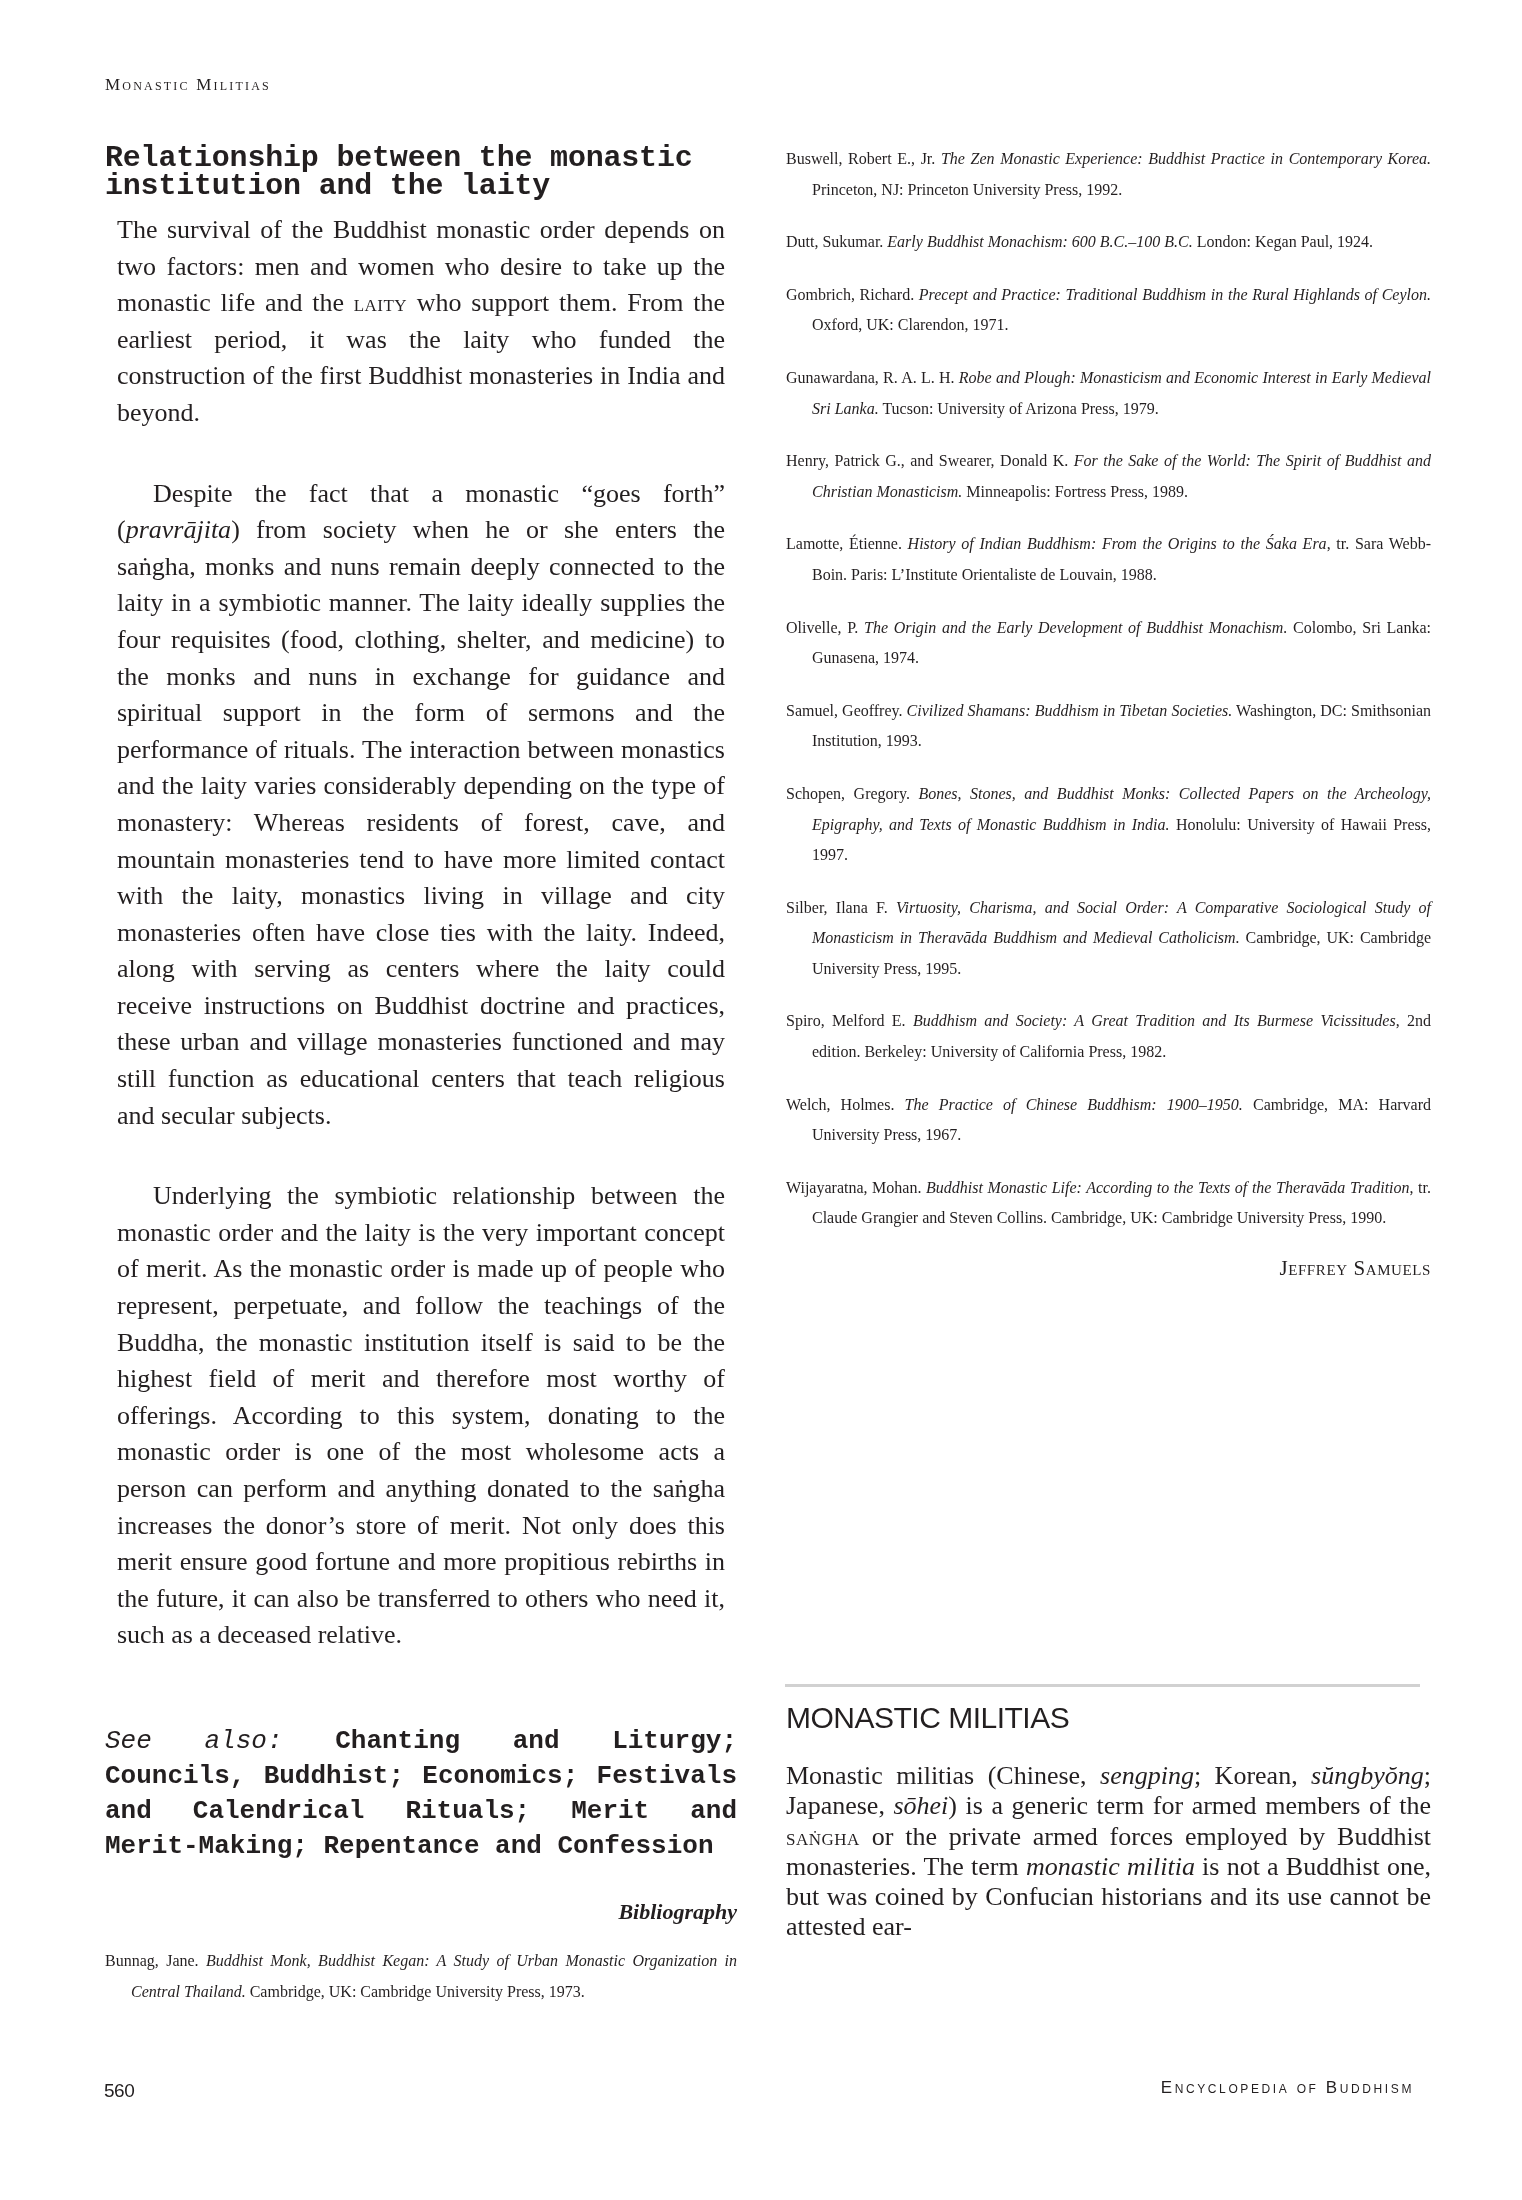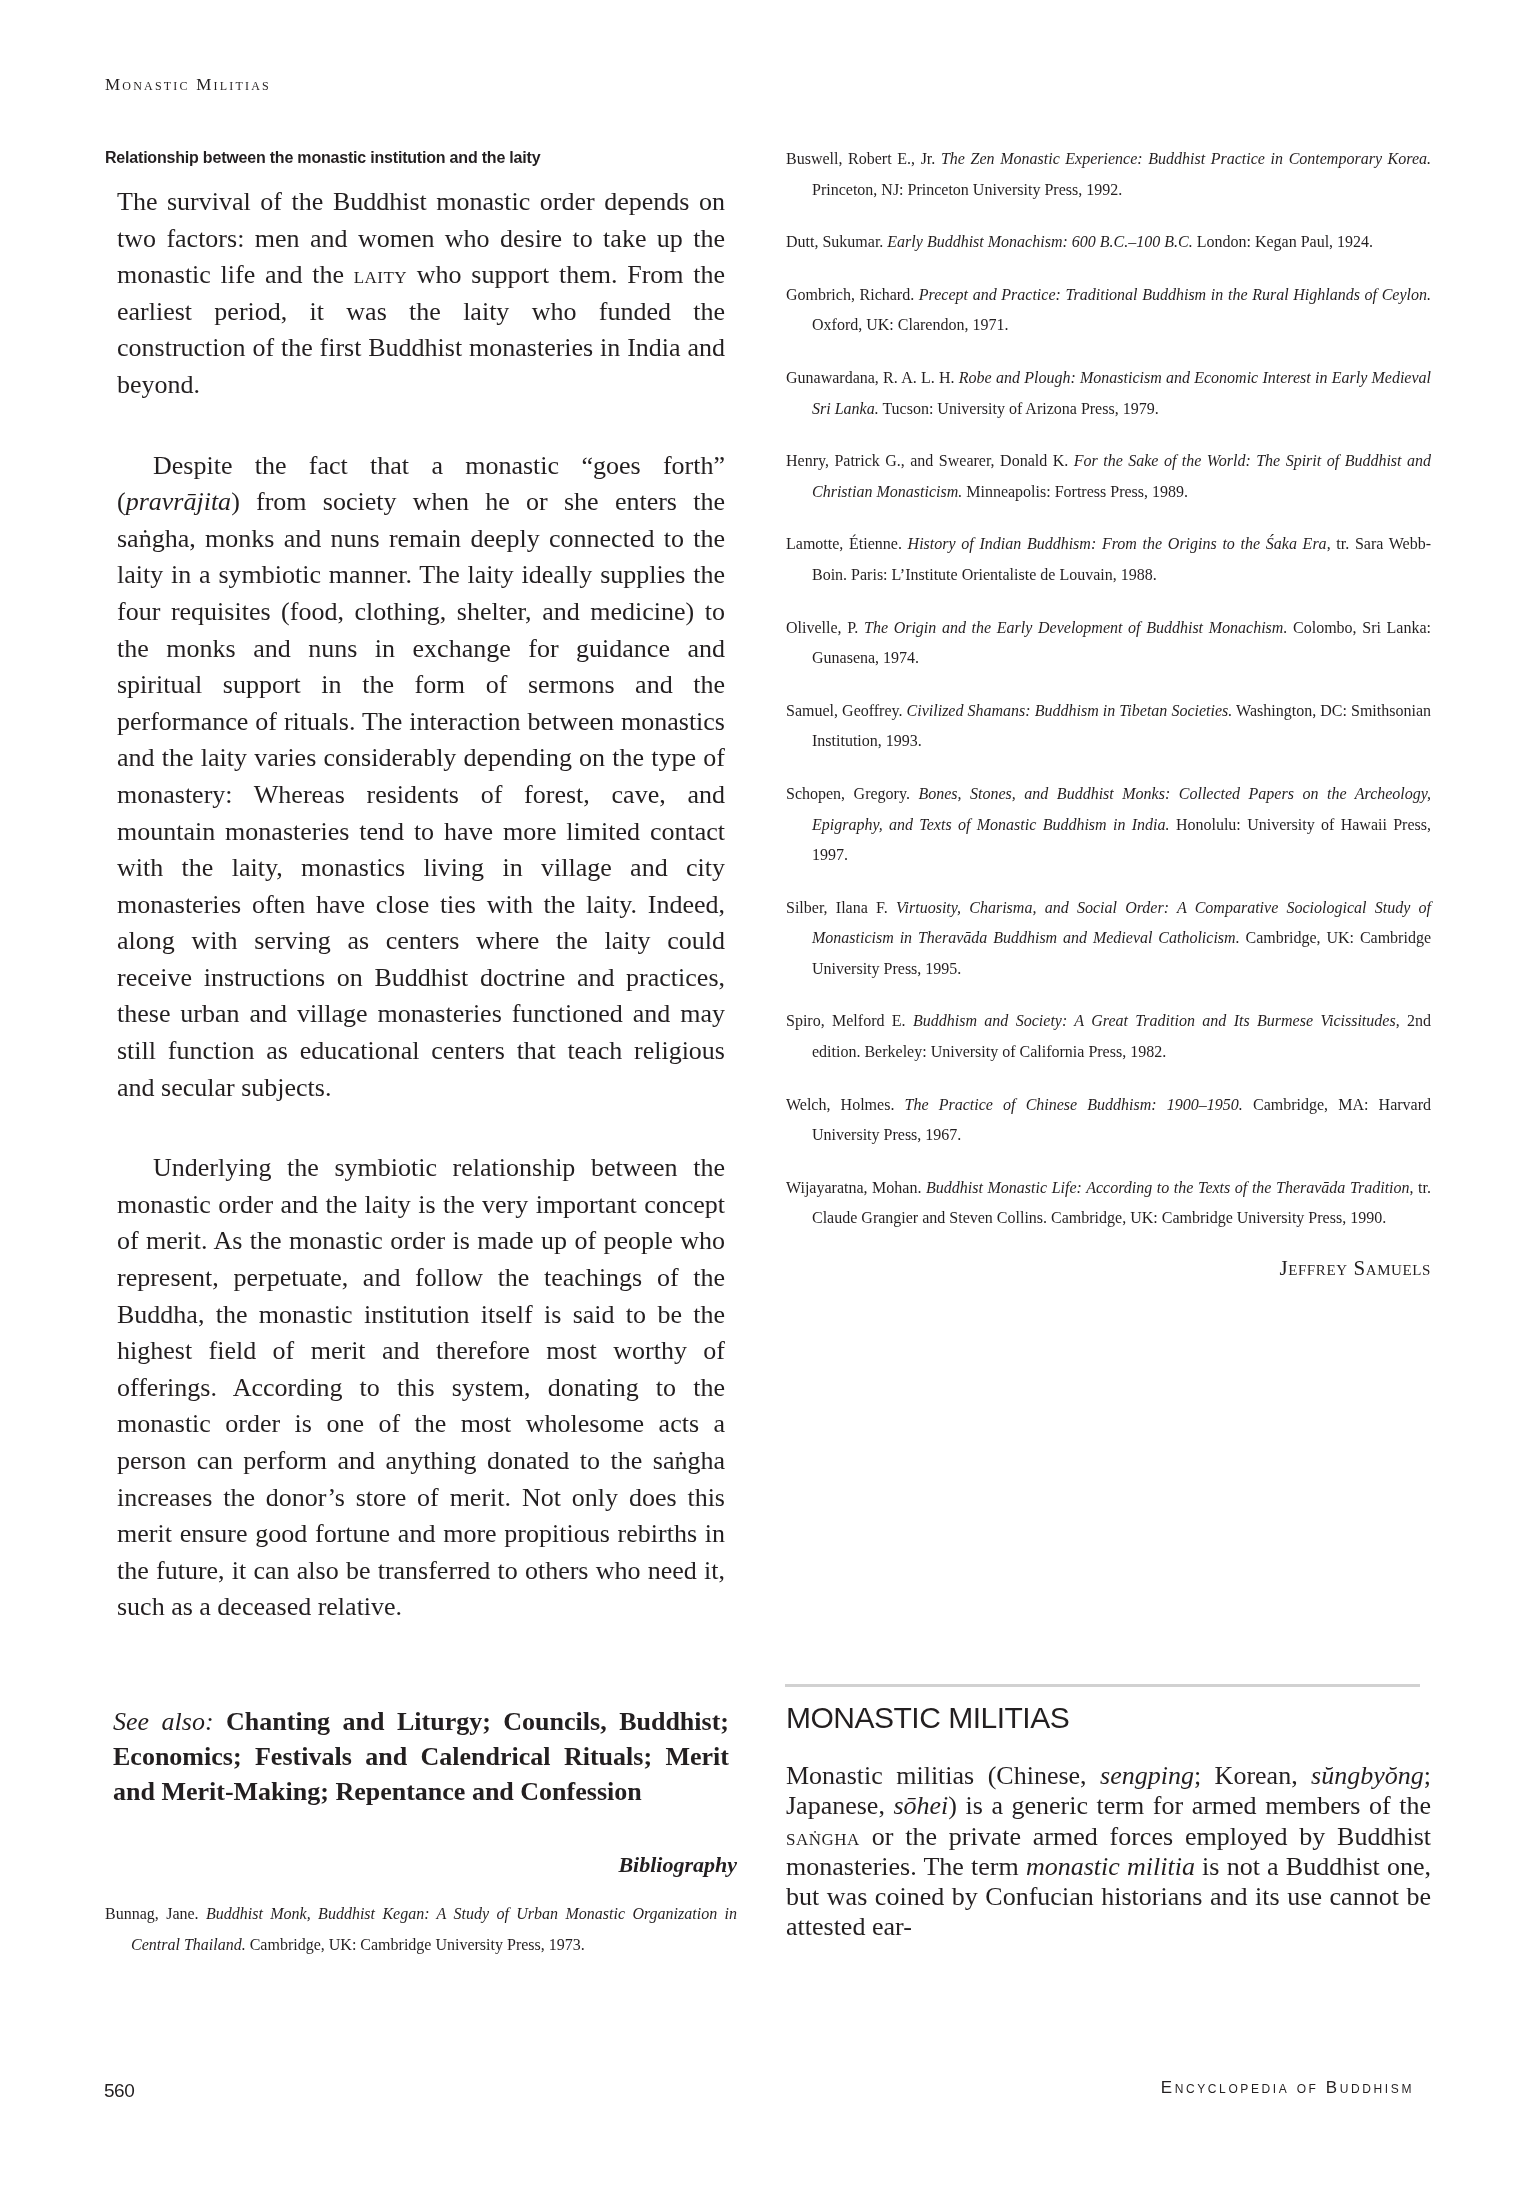--- a/index.html
+++ b/index.html
@@ -1,26 +1,26 @@
 <!DOCTYPE html>
 <html><head>
 <meta charset="utf-8">
 <style>
   html, body { margin: 0; padding: 0; background: #ffffff; }
   body { width: 1522px; height: 2200px; position: relative; overflow: hidden; color: #231f20; font-family: "Liberation Serif", "DejaVu Serif", serif; }
   .abs { position: absolute; }
   .running-head { left: 105px; top: 75px; font-size: 17px; letter-spacing: 2.2px; font-variant: small-caps; font-family: "Liberation Serif", serif; }
   .col-left { left: 105px; top: 144px; width: 632px; }
   .col-right { left: 786px; top: 144px; width: 645px; }
-  .subhead { font-family: Liberation Sans, sans-serif; font-weight: bold; font-size: 16px; line-height: 28px; margin: 0 0 2px 0; letter-spacing: -0.2px; }
+  .subhead { font-family: Liberation Mono, monospace; font-weight: bold; font-size: 30px; line-height: 28px; margin: 0 0 2px 0; letter-spacing: -0.2px; }
   .body-p { font-size: 26px; line-height: 36.6px; text-align: justify; margin: 12px; hyphens: manual; }
   .body-p.indent { text-indent: 36px; }
   .gap { height: 20px; }
   .sc { font-variant: small-caps; font-size: 0.92em; letter-spacing: 0.5px; }
-  .see-also { font-size: 26px; line-height: 35px; text-align: justify; margin: 8px; }
+  .see-also { font-size: 26px; line-height: 35px; text-align: justify; margin: 0; font-family: Liberation Mono, monospace; }
   .see-also .lbl { font-style: italic; }
   .see-also .links { font-weight: bold; }
   .bib-head { font-style: italic; font-weight: bold; font-size: 22px; line-height: 28px; margin: 0; text-align: right; }
   .bib-entry { font-size: 16px; line-height: 30.6px; text-align: justify; margin: 0 0 22px 0; padding-left: 26px; text-indent: -26px; }
   .bib-entry .t { font-style: italic; }
   .byline { text-align: right; font-size: 21px; font-variant: small-caps; letter-spacing: 0.6px; }
   .rule { left: 785px; top: 1684px; width: 635px; height: 3px; background: #d1d1d1; }
   .entry-title { left: 786px; top: 1701px; font-family: "Liberation Sans", "DejaVu Sans", sans-serif; font-size: 30px; font-weight: normal; letter-spacing: -0.5px; line-height: 34px; }
   .entry-body { left: 786px; top: 1761px; width: 645px; font-size: 26px; line-height: 30.3px; text-align: justify; margin: 0; }
   .footer-page { left: 104px; top: 2080px; font-size: 19px; font-family: "Liberation Sans", sans-serif; letter-spacing: -0.5px; }

